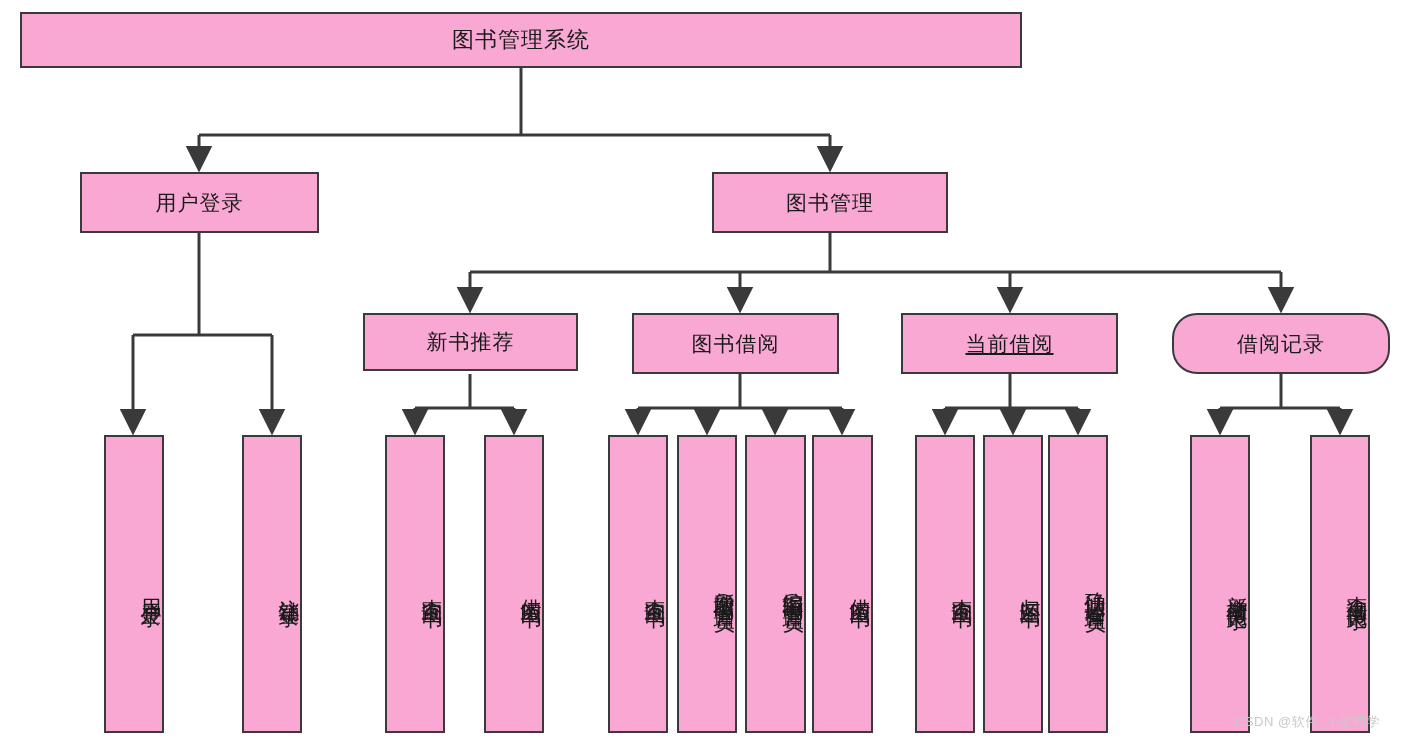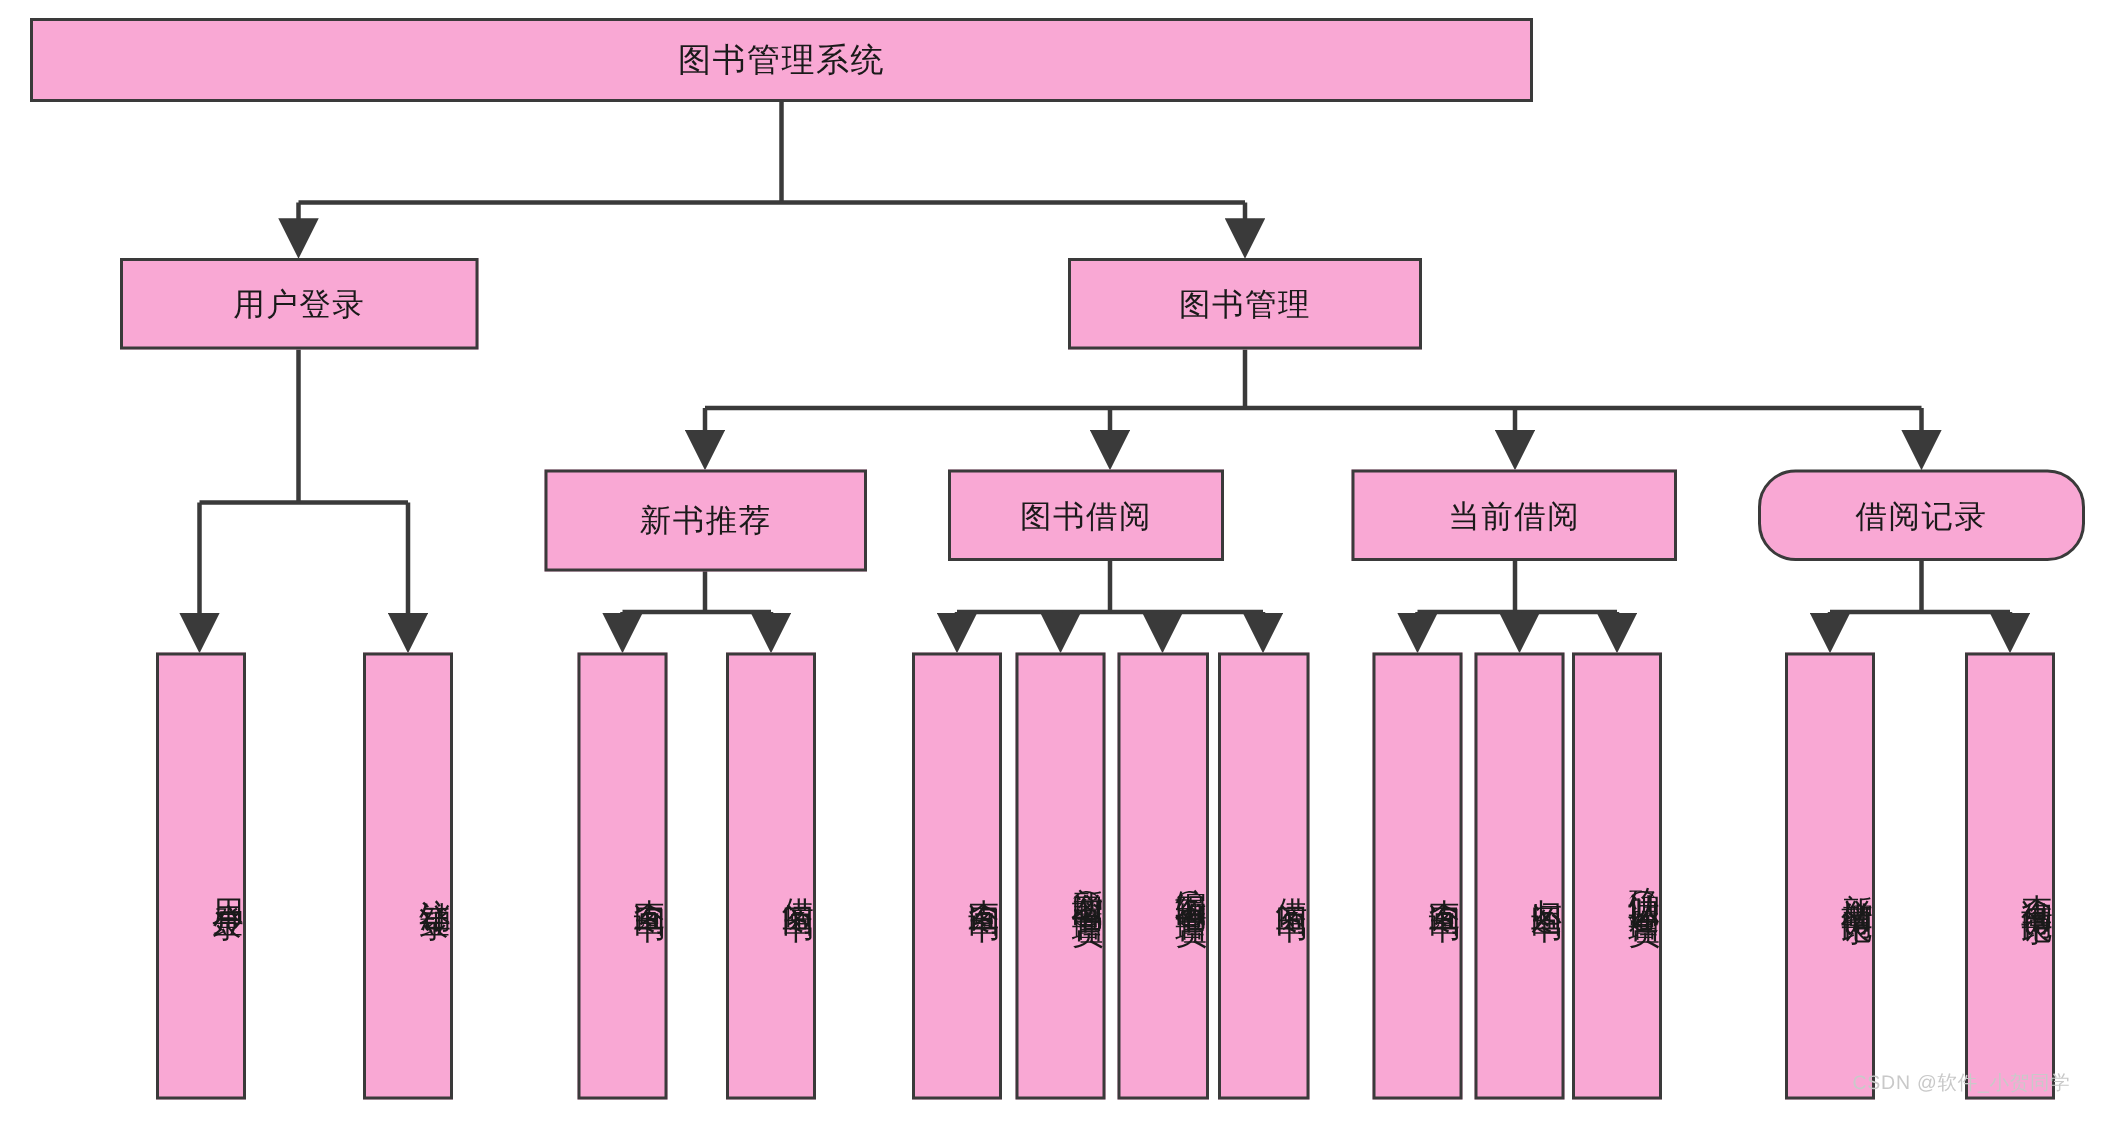--- a/index.html
+++ b/index.html
@@ -116,25 +116,25 @@
       <path d="M 1340 408 L 1340 431" marker-end="url(#arrow)"></path>
     </g>
   </svg>
 
   <div class="node node-h node-root" style="left:20px; top:12px; width:1002px; height:56px;">图书管理系统</div>
 
   <div class="node node-h" style="left:80px; top:172px; width:239px; height:61px;">用户登录</div>
 
   <div class="node node-h" style="left:712px; top:172px; width:236px; height:61px;text-align:right;">图书管理</div>
 
-  <div class="node node-h" style="left:363px; top:313px; width:215px; height:68px;">新书推荐</div>
+  <div class="node node-h" style="left:363px; top:313px; width:215px; height:58px;">新书推荐</div>
 
-  <div class="node node-h" style="left:632px; top:313px; width:184px; height:61px;">图书借阅</div>
+  <div class="node node-h" style="left:632px; top:313px; width:207px; height:61px;">图书借阅</div>
 
-  <div class="node node-h" style="left:901px; top:313px; width:217px; height:61px;">当前借阅</div>
+  <div class="node node-h" style="left:901px; top:313px; width:217px; height:61px;text-decoration:underline;">当前借阅</div>
 
   <div class="node node-h" style="left:1172px; top:313px; width:218px; height:61px;border-radius:25px;">借阅记录</div>
 
   <div class="node node-v" style="left:104px; top:435px; width:60px; height:298px;">用户登录</div>
 
   <div class="node node-v" style="left:242px; top:435px; width:60px; height:298px;">注销登录</div>
 
   <div class="node node-v" style="left:385px; top:435px; width:60px; height:298px;">查询图书</div>
 
   <div class="node node-v" style="left:484px; top:435px; width:60px; height:298px;">借阅图书</div>

